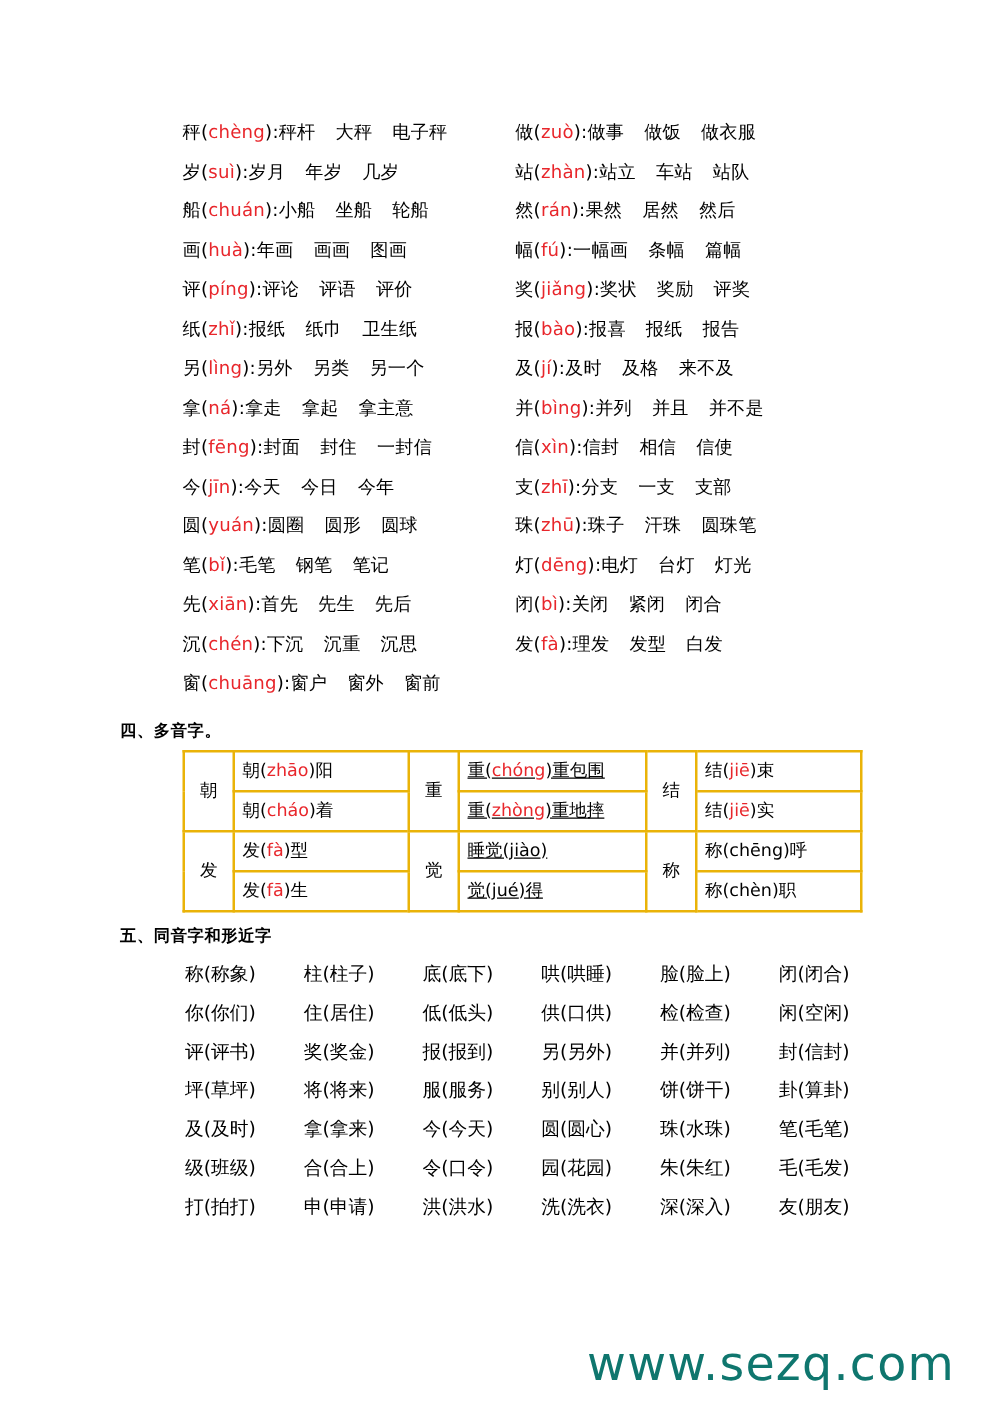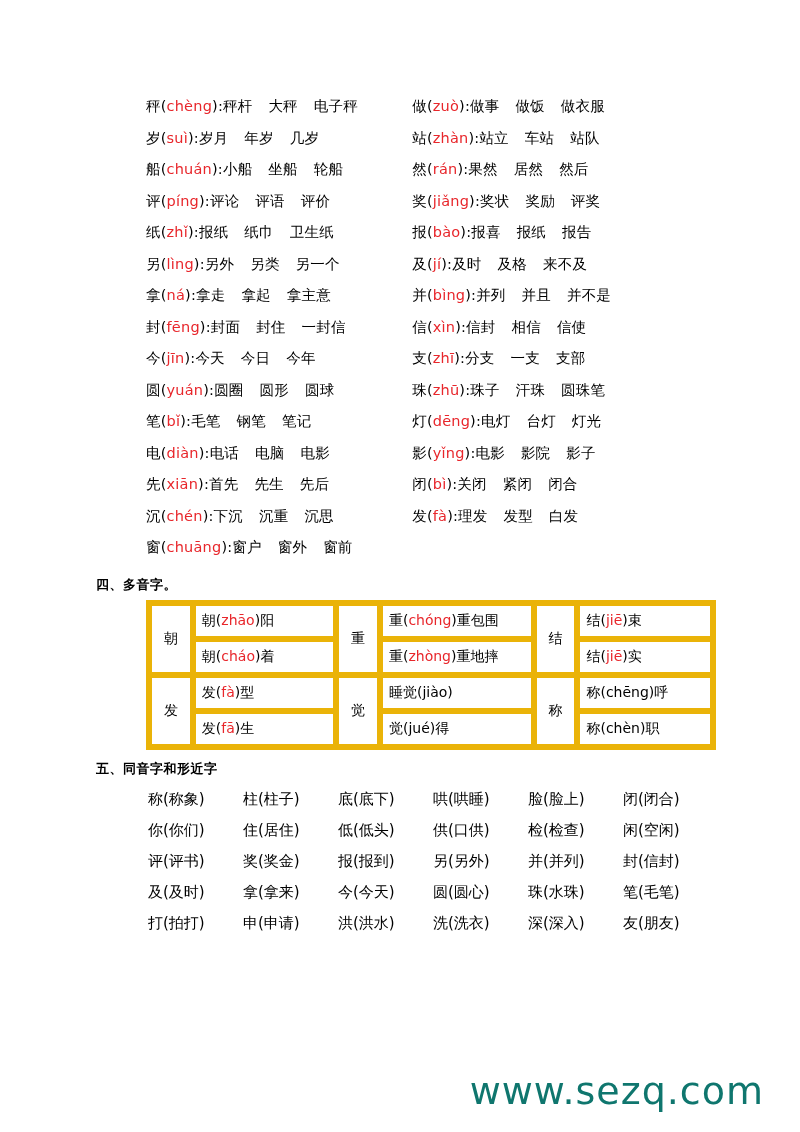--- a/index.html
+++ b/index.html
@@ -58,34 +58,34 @@
 
   
   .mp-wrap {
     padding-left: 50px;
   }
   table.mp {
     border-collapse: collapse;
     table-layout: fixed;
   }
   table.mp td {
-    border: 6px solid #eab308;
+    border: 2px solid #eab308;
     font-size: 14px;
     height: 30px;
     padding: 0 6px;
     vertical-align: middle;
     white-space: nowrap;
   }
   td.mp-char {
     text-align: center;
     width: 26px;
     padding: 0 4px;
   }
   td.mp-word { width: 126px; }
-  td.mp-word.w2 { width: 136px; }
+  td.mp-word.w2 { width: 136px; text-decoration: underline; }
   td.mp-word.w3 { width: 118px; }
 
   
   table.hp {
     border-collapse: collapse;
     margin-left: 50px;
     table-layout: fixed;
   }
   table.hp td {
     font-size: 15px;
@@ -121,20 +121,24 @@
           </tr>
           <tr>
             <td class="left"><span>岁(<span class="red">suì</span>):</span><span>岁月</span><span class="sp2"></span><span>年岁</span><span class="sp2"></span><span>几岁</span></td>
             <td class="right"><span>站(<span class="red">zhàn</span>):</span><span>站立</span><span class="sp2"></span><span>车站</span><span class="sp2"></span><span>站队</span></td>
           </tr>
           <tr>
             <td class="left"><span>船(<span class="red">chuán</span>):</span><span>小船</span><span class="sp2"></span><span>坐船</span><span class="sp2"></span><span>轮船</span></td>
             <td class="right"><span>然(<span class="red">rán</span>):</span><span>果然</span><span class="sp2"></span><span>居然</span><span class="sp2"></span><span>然后</span></td>
           </tr>
           <tr>
+            <td class="left"><span>画(<span class="red">huà</span>):</span><span>年画</span><span class="sp2"></span><span>画画</span><span class="sp2"></span><span>图画</span></td>
+            <td class="right"><span>幅(<span class="red">fú</span>):</span><span>一幅画</span><span class="sp2"></span><span>条幅</span><span class="sp2"></span><span>篇幅</span></td>
+          </tr>
+          <tr>
             <td class="left"><span>评(<span class="red">píng</span>):</span><span>评论</span><span class="sp2"></span><span>评语</span><span class="sp2"></span><span>评价</span></td>
             <td class="right"><span>奖(<span class="red">jiǎng</span>):</span><span>奖状</span><span class="sp2"></span><span>奖励</span><span class="sp2"></span><span>评奖</span></td>
           </tr>
           <tr>
             <td class="left"><span>纸(<span class="red">zhǐ</span>):</span><span>报纸</span><span class="sp2"></span><span>纸巾</span><span class="sp2"></span><span>卫生纸</span></td>
             <td class="right"><span>报(<span class="red">bào</span>):</span><span>报喜</span><span class="sp2"></span><span>报纸</span><span class="sp2"></span><span>报告</span></td>
           </tr>
           <tr>
             <td class="left"><span>另(<span class="red">lìng</span>):</span><span>另外</span><span class="sp2"></span><span>另类</span><span class="sp2"></span><span>另一个</span></td>
             <td class="right"><span>及(<span class="red">jí</span>):</span><span>及时</span><span class="sp2"></span><span>及格</span><span class="sp2"></span><span>来不及</span></td>
@@ -151,24 +155,20 @@
             <td class="left"><span>今(<span class="red">jīn</span>):</span><span>今天</span><span class="sp2"></span><span>今日</span><span class="sp2"></span><span>今年</span></td>
             <td class="right"><span>支(<span class="red">zhī</span>):</span><span>分支</span><span class="sp2"></span><span>一支</span><span class="sp2"></span><span>支部</span></td>
           </tr>
           <tr>
             <td class="left"><span>圆(<span class="red">yuán</span>):</span><span>圆圈</span><span class="sp2"></span><span>圆形</span><span class="sp2"></span><span>圆球</span></td>
             <td class="right"><span>珠(<span class="red">zhū</span>):</span><span>珠子</span><span class="sp2"></span><span>汗珠</span><span class="sp2"></span><span>圆珠笔</span></td>
           </tr>
           <tr>
             <td class="left"><span>笔(<span class="red">bǐ</span>):</span><span>毛笔</span><span class="sp2"></span><span>钢笔</span><span class="sp2"></span><span>笔记</span></td>
             <td class="right"><span>灯(<span class="red">dēng</span>):</span><span>电灯</span><span class="sp2"></span><span>台灯</span><span class="sp2"></span><span>灯光</span></td>
-          </tr>
-          <tr>
-            <td class="left"><span>电(<span class="red">diàn</span>):</span><span>电话</span><span class="sp2"></span><span>电脑</span><span class="sp2"></span><span>电影</span></td>
-            <td class="right"><span>影(<span class="red">yǐng</span>):</span><span>电影</span><span class="sp2"></span><span>影院</span><span class="sp2"></span><span>影子</span></td>
           </tr>
           <tr>
             <td class="left"><span>先(<span class="red">xiān</span>):</span><span>首先</span><span class="sp2"></span><span>先生</span><span class="sp2"></span><span>先后</span></td>
             <td class="right"><span>闭(<span class="red">bì</span>):</span><span>关闭</span><span class="sp2"></span><span>紧闭</span><span class="sp2"></span><span>闭合</span></td>
           </tr>
           <tr>
             <td class="left"><span>沉(<span class="red">chén</span>):</span><span>下沉</span><span class="sp2"></span><span>沉重</span><span class="sp2"></span><span>沉思</span></td>
             <td class="right"><span>发(<span class="red">fà</span>):</span><span>理发</span><span class="sp2"></span><span>发型</span><span class="sp2"></span><span>白发</span></td>
           </tr>
           <tr>
@@ -235,28 +235,44 @@
           </tr>
           <tr>
             <td>评(评书)</td>
             <td>奖(奖金)</td>
             <td>报(报到)</td>
             <td>另(另外)</td>
             <td>并(并列)</td>
             <td>封(信封)</td>
           </tr>
           <tr>
+            <td>坪(草坪)</td>
+            <td>将(将来)</td>
+            <td>服(服务)</td>
+            <td>别(别人)</td>
+            <td>饼(饼干)</td>
+            <td>卦(算卦)</td>
+          </tr>
+          <tr>
             <td>及(及时)</td>
             <td>拿(拿来)</td>
             <td>今(今天)</td>
             <td>圆(圆心)</td>
             <td>珠(水珠)</td>
             <td>笔(毛笔)</td>
           </tr>
           <tr>
+            <td>级(班级)</td>
+            <td>合(合上)</td>
+            <td>令(口令)</td>
+            <td>园(花园)</td>
+            <td>朱(朱红)</td>
+            <td>毛(毛发)</td>
+          </tr>
+          <tr>
             <td>打(拍打)</td>
             <td>申(申请)</td>
             <td>洪(洪水)</td>
             <td>洗(洗衣)</td>
             <td>深(深入)</td>
             <td>友(朋友)</td>
           </tr>
         </tbody>
     </table>
 

